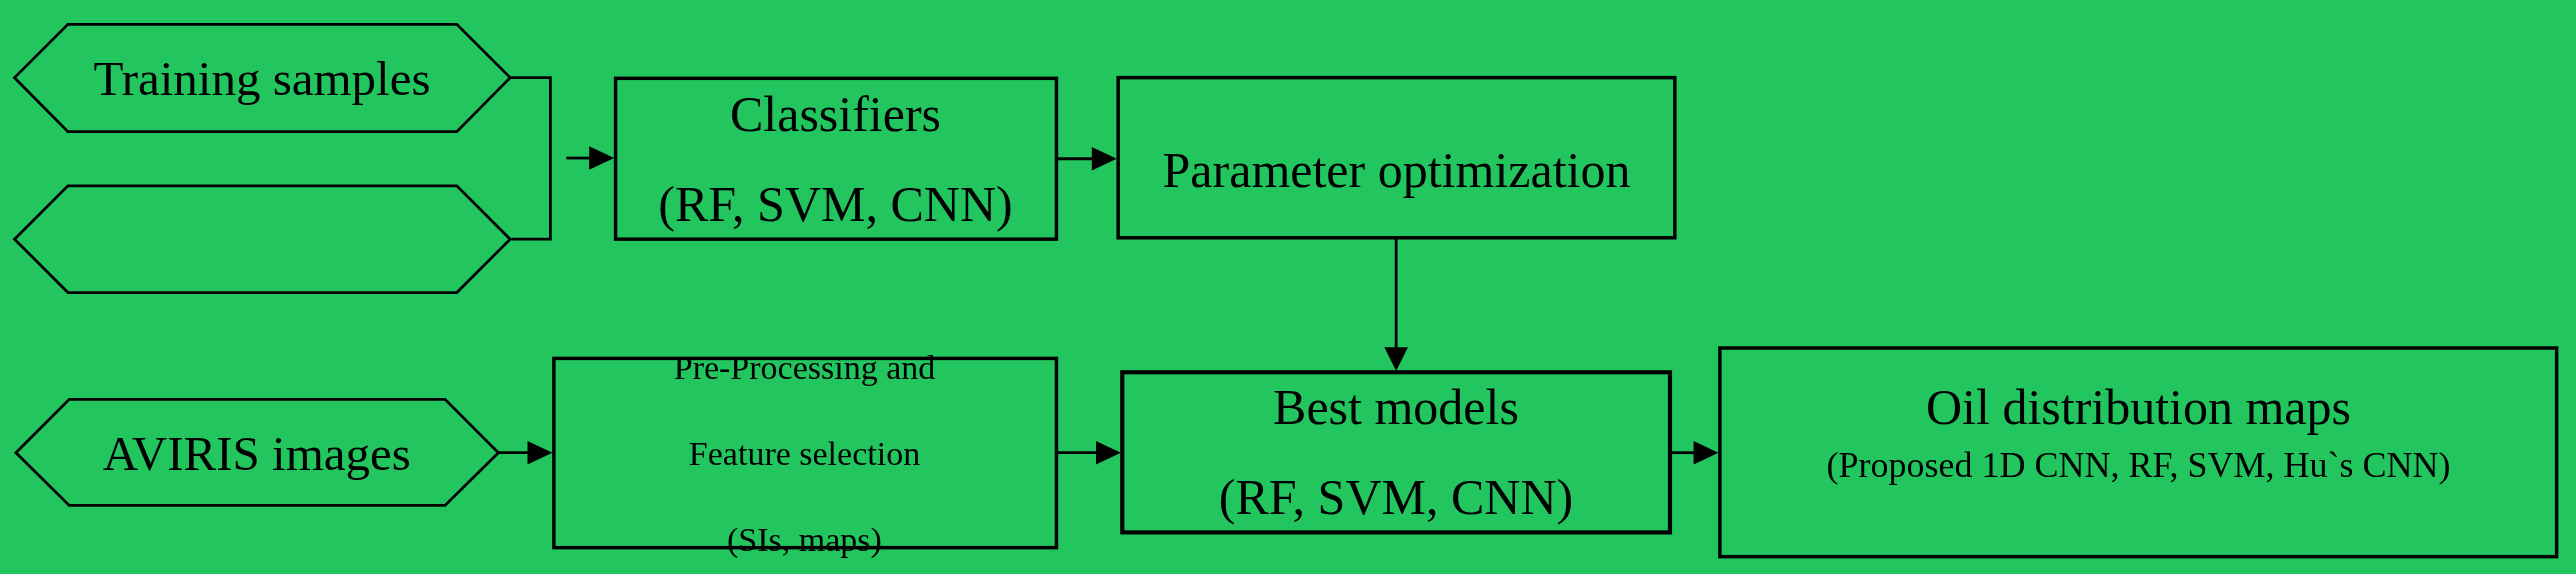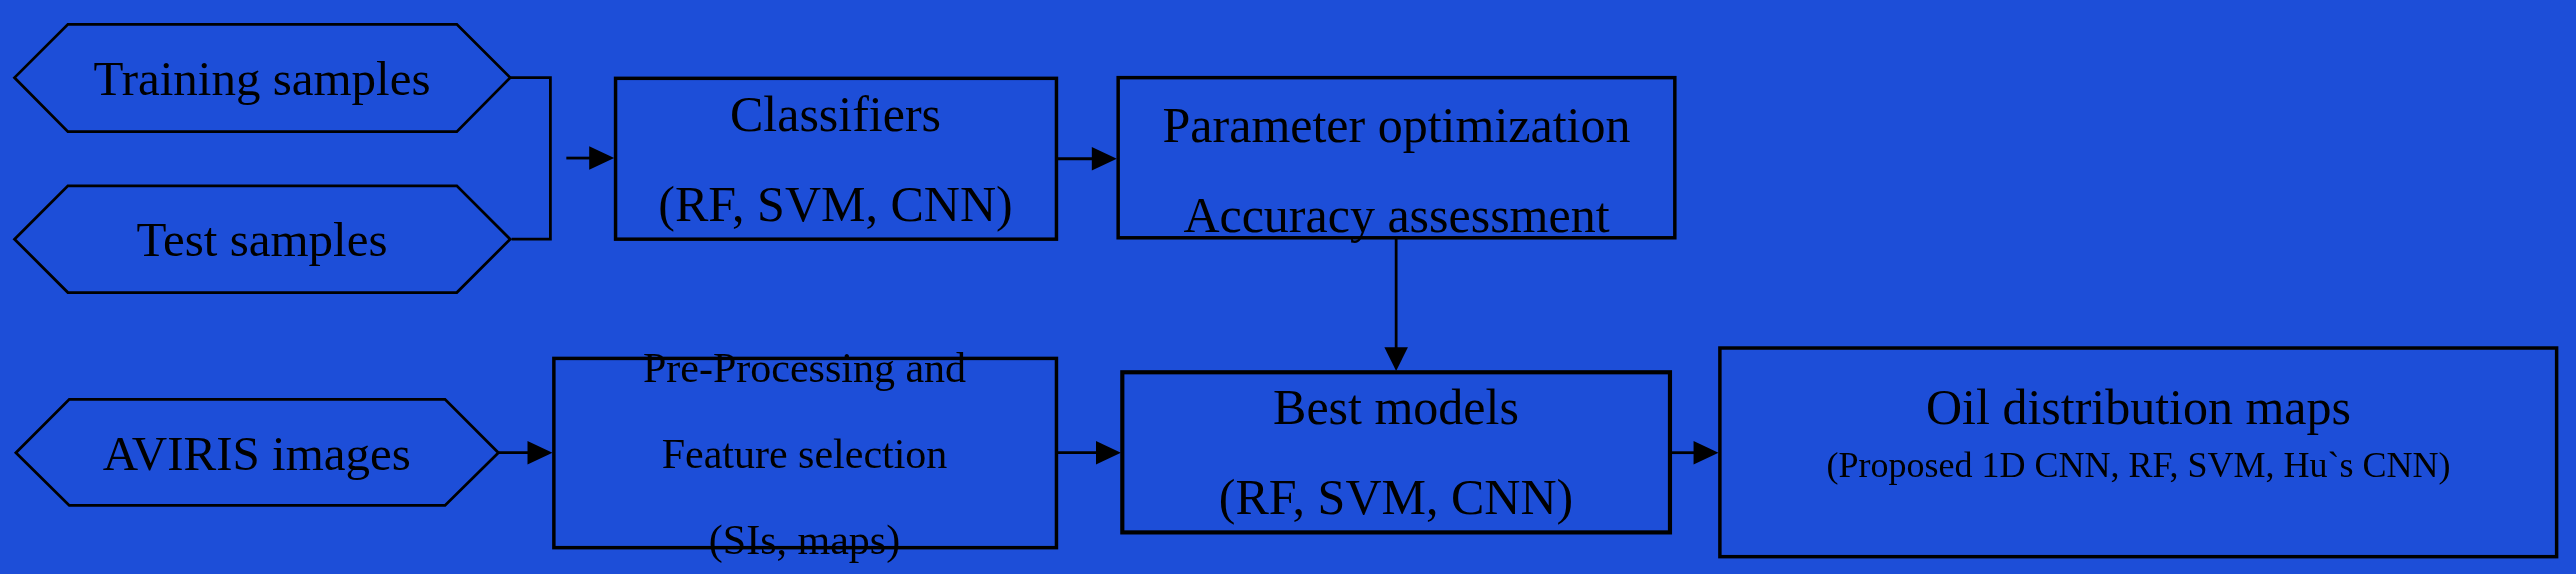--- a/index.html
+++ b/index.html
@@ -1,20 +1,20 @@
 <!DOCTYPE html>
 <html style="font-size:11px"><head>
 <meta charset="utf-8">
 <style>
   html, body { margin: 0; padding: 0; background: #ffffff; }
   .canvas {
     position: relative;
     width: 2576px;
     height: 574px;
-    background: #1d4ed8;
+    background: #22c55e;
     font-family: "Liberation Serif", "DejaVu Serif", serif;
     color: #000000;
     overflow: hidden;
   }
   .shapes-svg {
     position: absolute;
     left: 0; top: 0;
     width: 2576px; height: 574px;
   }
   .shape { fill: none; stroke: #000000; }
@@ -26,21 +26,21 @@
     flex-direction: column;
     align-items: center;
     justify-content: center;
     text-align: center;
     white-space: nowrap;
   }
   .label .ln { display: block; }
   .hex-label   { font-size: 49px; }
   .box-label   { font-size: 50px; gap: 24px; }
   .box-label .ln { line-height: 66px; }
-  .pre-label .ln { font-size: 42px; line-height: 62px; }
+  .pre-label .ln { font-size: 34px; line-height: 62px; }
   .oil-line1 { font-size: 50px; line-height: 64px; }
   .oil-line2 { font-size: 36px; line-height: 52px; }
 </style>
 </head>
 <body>
 
 <div class="canvas">
 
   <svg class="shapes-svg" viewBox="0 0 3714 828" xmlns="http://www.w3.org/2000/svg">
 
@@ -72,36 +72,32 @@
     <polygon class="head" points="1616,653 1580,636 1580,670"></polygon>
 
     <line class="edge" stroke-width="4" x1="2408" y1="653" x2="2447" y2="653"></line>
     <polygon class="head" points="2478,653 2442,636 2442,670"></polygon>
   </svg>
 
   <div class="label hex-label" style="left:14px; top:24px; width:496px; height:108px;">
     <span class="ln">Training samples</span>
   </div>
 
-  <div class="label hex-label" style="left:14px; top:186px; width:496px; height:107px;">
-    <span class="ln">Test samples</span>
-  </div>
 
   <div class="label hex-label" style="left:15.3px; top:400px; width:483px; height:106px;">
     <span class="ln">AVIRIS images</span>
   </div>
 
   <div class="label box-label" style="left:615px; top:78px; width:441px; height:161px;">
     <span class="ln">Classifiers</span>
     <span class="ln">(RF, SVM, CNN)</span>
   </div>
 
   <div class="label box-label" style="left:1118px; top:90px; width:557px; height:160px;">
     <span class="ln">Parameter optimization</span>
-    <span class="ln">Accuracy assessment</span>
   </div>
 
   <div class="label box-label pre-label" style="left:553px; top:359px; width:503px; height:189px;">
     <span class="ln">Pre-Processing and</span>
     <span class="ln">Feature selection</span>
     <span class="ln">(SIs, maps)</span>
   </div>
 
   <div class="label box-label" style="left:1122px; top:372px; width:548px; height:160px;text-align:center;">
     <span class="ln">Best models</span>

